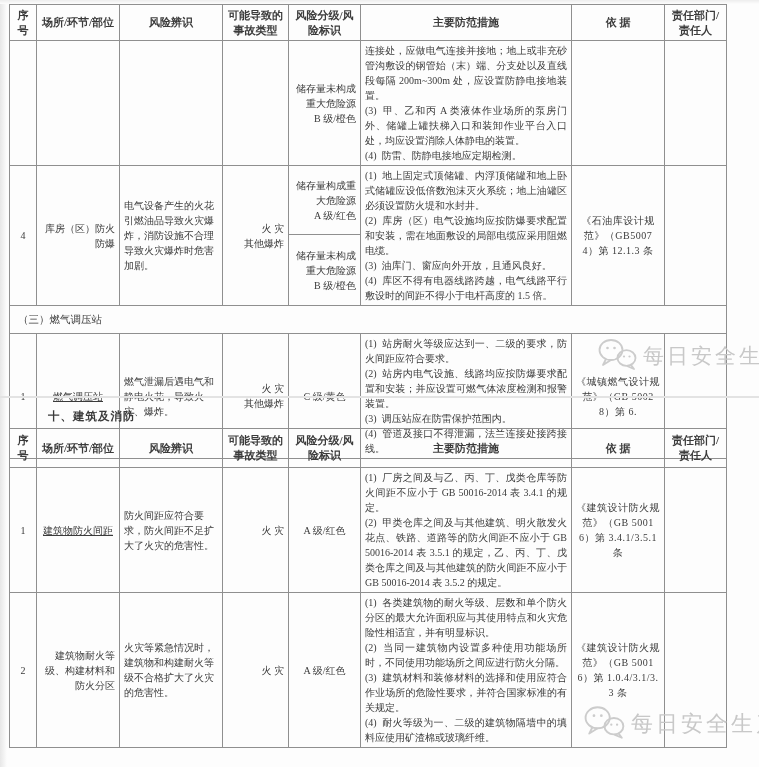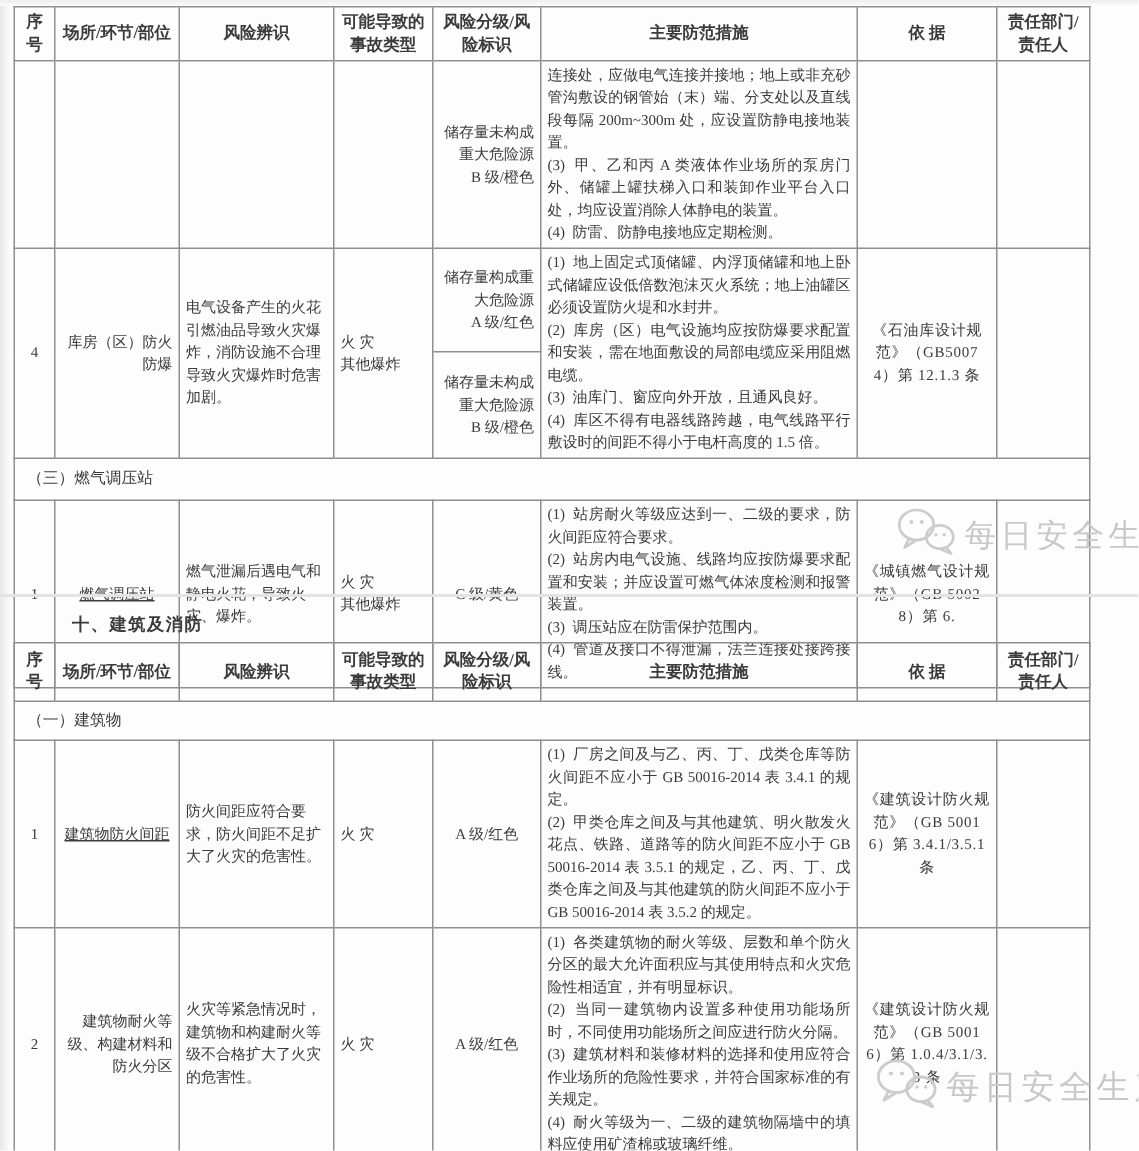--- a/index.html
+++ b/index.html
@@ -31,21 +31,21 @@
   }
   tr.hrow td{
     font-weight:bold;font-size:11px;line-height:15px;
     text-align:center;vertical-align:middle;
     padding:2px 3px;
   }
   td.c-seq{text-align:center;}
   td.c-place{text-align:right;padding:2px 6px;}
   td.c-place.tc{text-align:center;text-decoration:underline;}
   td.c-risk{text-align:left;line-height:18.5px;padding:2px 6px;margin-left:16px;}
-  td.c-acc{text-align:left;line-height:19px;}
+  td.c-acc{text-align:right;line-height:19px;}
   td.c-grade{text-align:right;line-height:17px;padding:2px 5px;}
   td.c-grade.tc{text-align:center;}
   td.c-meas{text-align:justify;vertical-align:top;line-height:14.5px;padding:3px 4px;}
   td.c-basis{text-align:center;line-height:15.5px;padding:2px 5px;letter-spacing:0.5px;}
   tr.section td{text-align:left;padding:2px 8px;font-size:10.5px;}
   .t2-title{
     position:absolute;left:48px;top:409px;
     font-weight:bold;font-size:11.5px;letter-spacing:1px;
   }
   .sep{position:absolute;left:0;top:396px;width:759px;height:2px;background:#e3e3e3;}
@@ -160,23 +160,20 @@
       <tr class="hrow" style="height:39px">
         <td>序号</td>
         <td>场所/环节/部位</td>
         <td>风险辨识</td>
         <td>可能导致的事故类型</td>
         <td>风险分级/风险标识</td>
         <td>主要防范措施</td>
         <td>依 据</td>
         <td>责任部门/责任人</td>
       </tr>
-      <tr class="section" style="height:26px">
-        <td colspan="8">（一）建筑物</td>
-      </tr>
       <tr style="height:114px">
         <td class="c-seq">1</td>
         <td class="c-place tc">建筑物防火间距</td>
         <td class="c-risk">防火间距应符合要求，防火间距不足扩大了火灾的危害性。</td>
         <td class="c-acc">火 灾</td>
         <td class="c-grade tc">A 级/红色</td>
         <td class="c-meas">(1)  厂房之间及与乙、丙、丁、戊类仓库等防火间距不应小于 GB 50016-2014 表 3.4.1 的规定。
 (2)  甲类仓库之间及与其他建筑、明火散发火花点、铁路、道路等的防火间距不应小于 GB 50016-2014 表 3.5.1 的规定，乙、丙、丁、戊类仓库之间及与其他建筑的防火间距不应小于 GB 50016-2014 表 3.5.2 的规定。</td>
         <td class="c-basis">《建筑设计防火规范》（GB 50016）第 3.4.1/3.5.1 条</td>
         <td></td>

